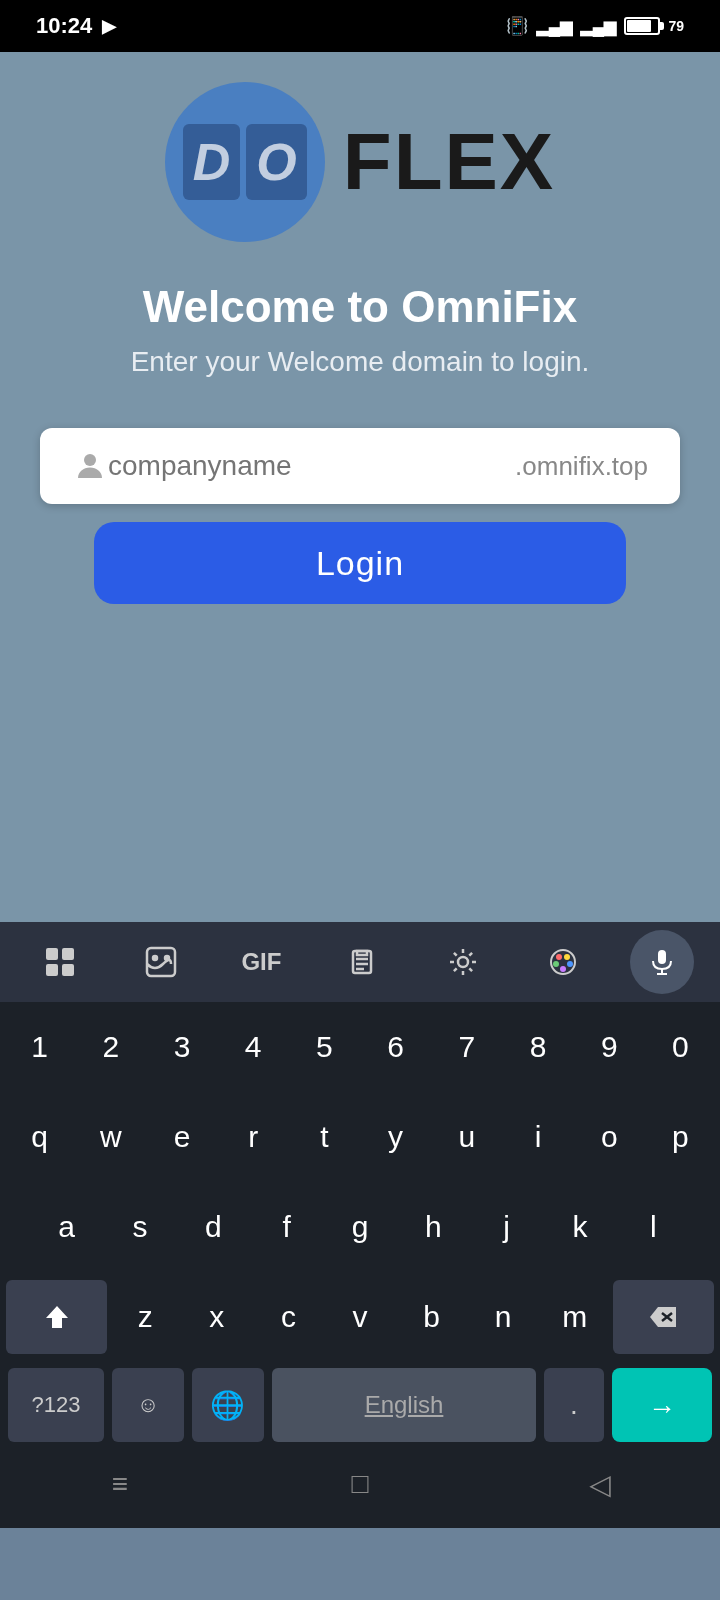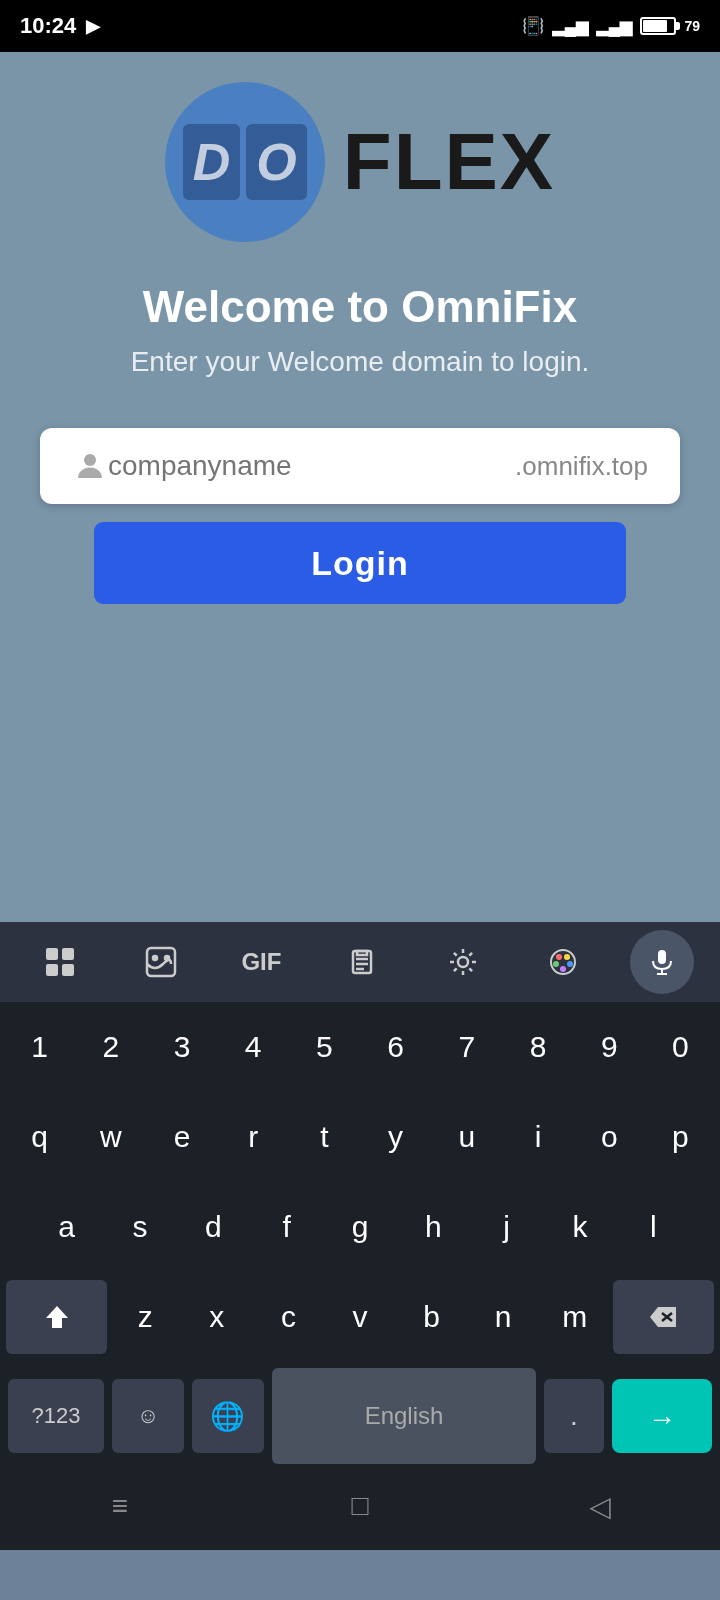--- a/index.html
+++ b/index.html
@@ -14,21 +14,21 @@
     }
 
     
     .status-bar {
       width: 720px;
       height: 52px;
       background: #000;
       display: flex;
       align-items: center;
       justify-content: space-between;
-      padding: 0 20px;
+      padding: 0 36px;
       color: #fff;
       font-size: 22px;
       font-weight: bold;
     }
     .status-left { display: flex; align-items: center; gap: 10px; }
     .status-right { display: flex; align-items: center; gap: 8px; font-size: 18px; }
     .battery-icon {
       border: 2px solid #fff;
       border-radius: 3px;
       width: 36px;
@@ -133,24 +133,24 @@
       font-size: 26px;
       color: #888;
       flex-shrink: 0;
     }
 
     .login-button {
       width: 532px;
       height: 82px;
       background: #2b5ce6;
       border: none;
-      border-radius: 9px;
+      border-radius: 20px;
       color: #fff;
       font-size: 34px;
-      font-weight: bold;
+      font-weight: normal;
       cursor: pointer;
       letter-spacing: 1px;
     }
 
     
     .keyboard-area {
       width: 720px;
       background: #1c2128;
       flex: 1;
     }
@@ -245,25 +245,26 @@
 
     .key-emoji { width: 72px; }
     .key-globe { width: 72px; font-size: 28px; }
 
     .key-space {
       flex: 1;
       background: #4a5260;
       color: #aaa;
       font-size: 24px;
       border-radius: 6px;
-      height: 96px;
-      display: flex;
-      align-items: center;
-      justify-content: center;
-      cursor: pointer;
+      height: 74px;
+      display: flex;
+      align-items: center;
+      justify-content: center;
+      cursor: pointer;
+      text-decoration: underline;
     }
 
     .key-period {
       width: 60px;
       background: #3a4050;
       color: #ccc;
       font-size: 28px;
       border-radius: 6px;
       height: 74px;
       display: flex;

